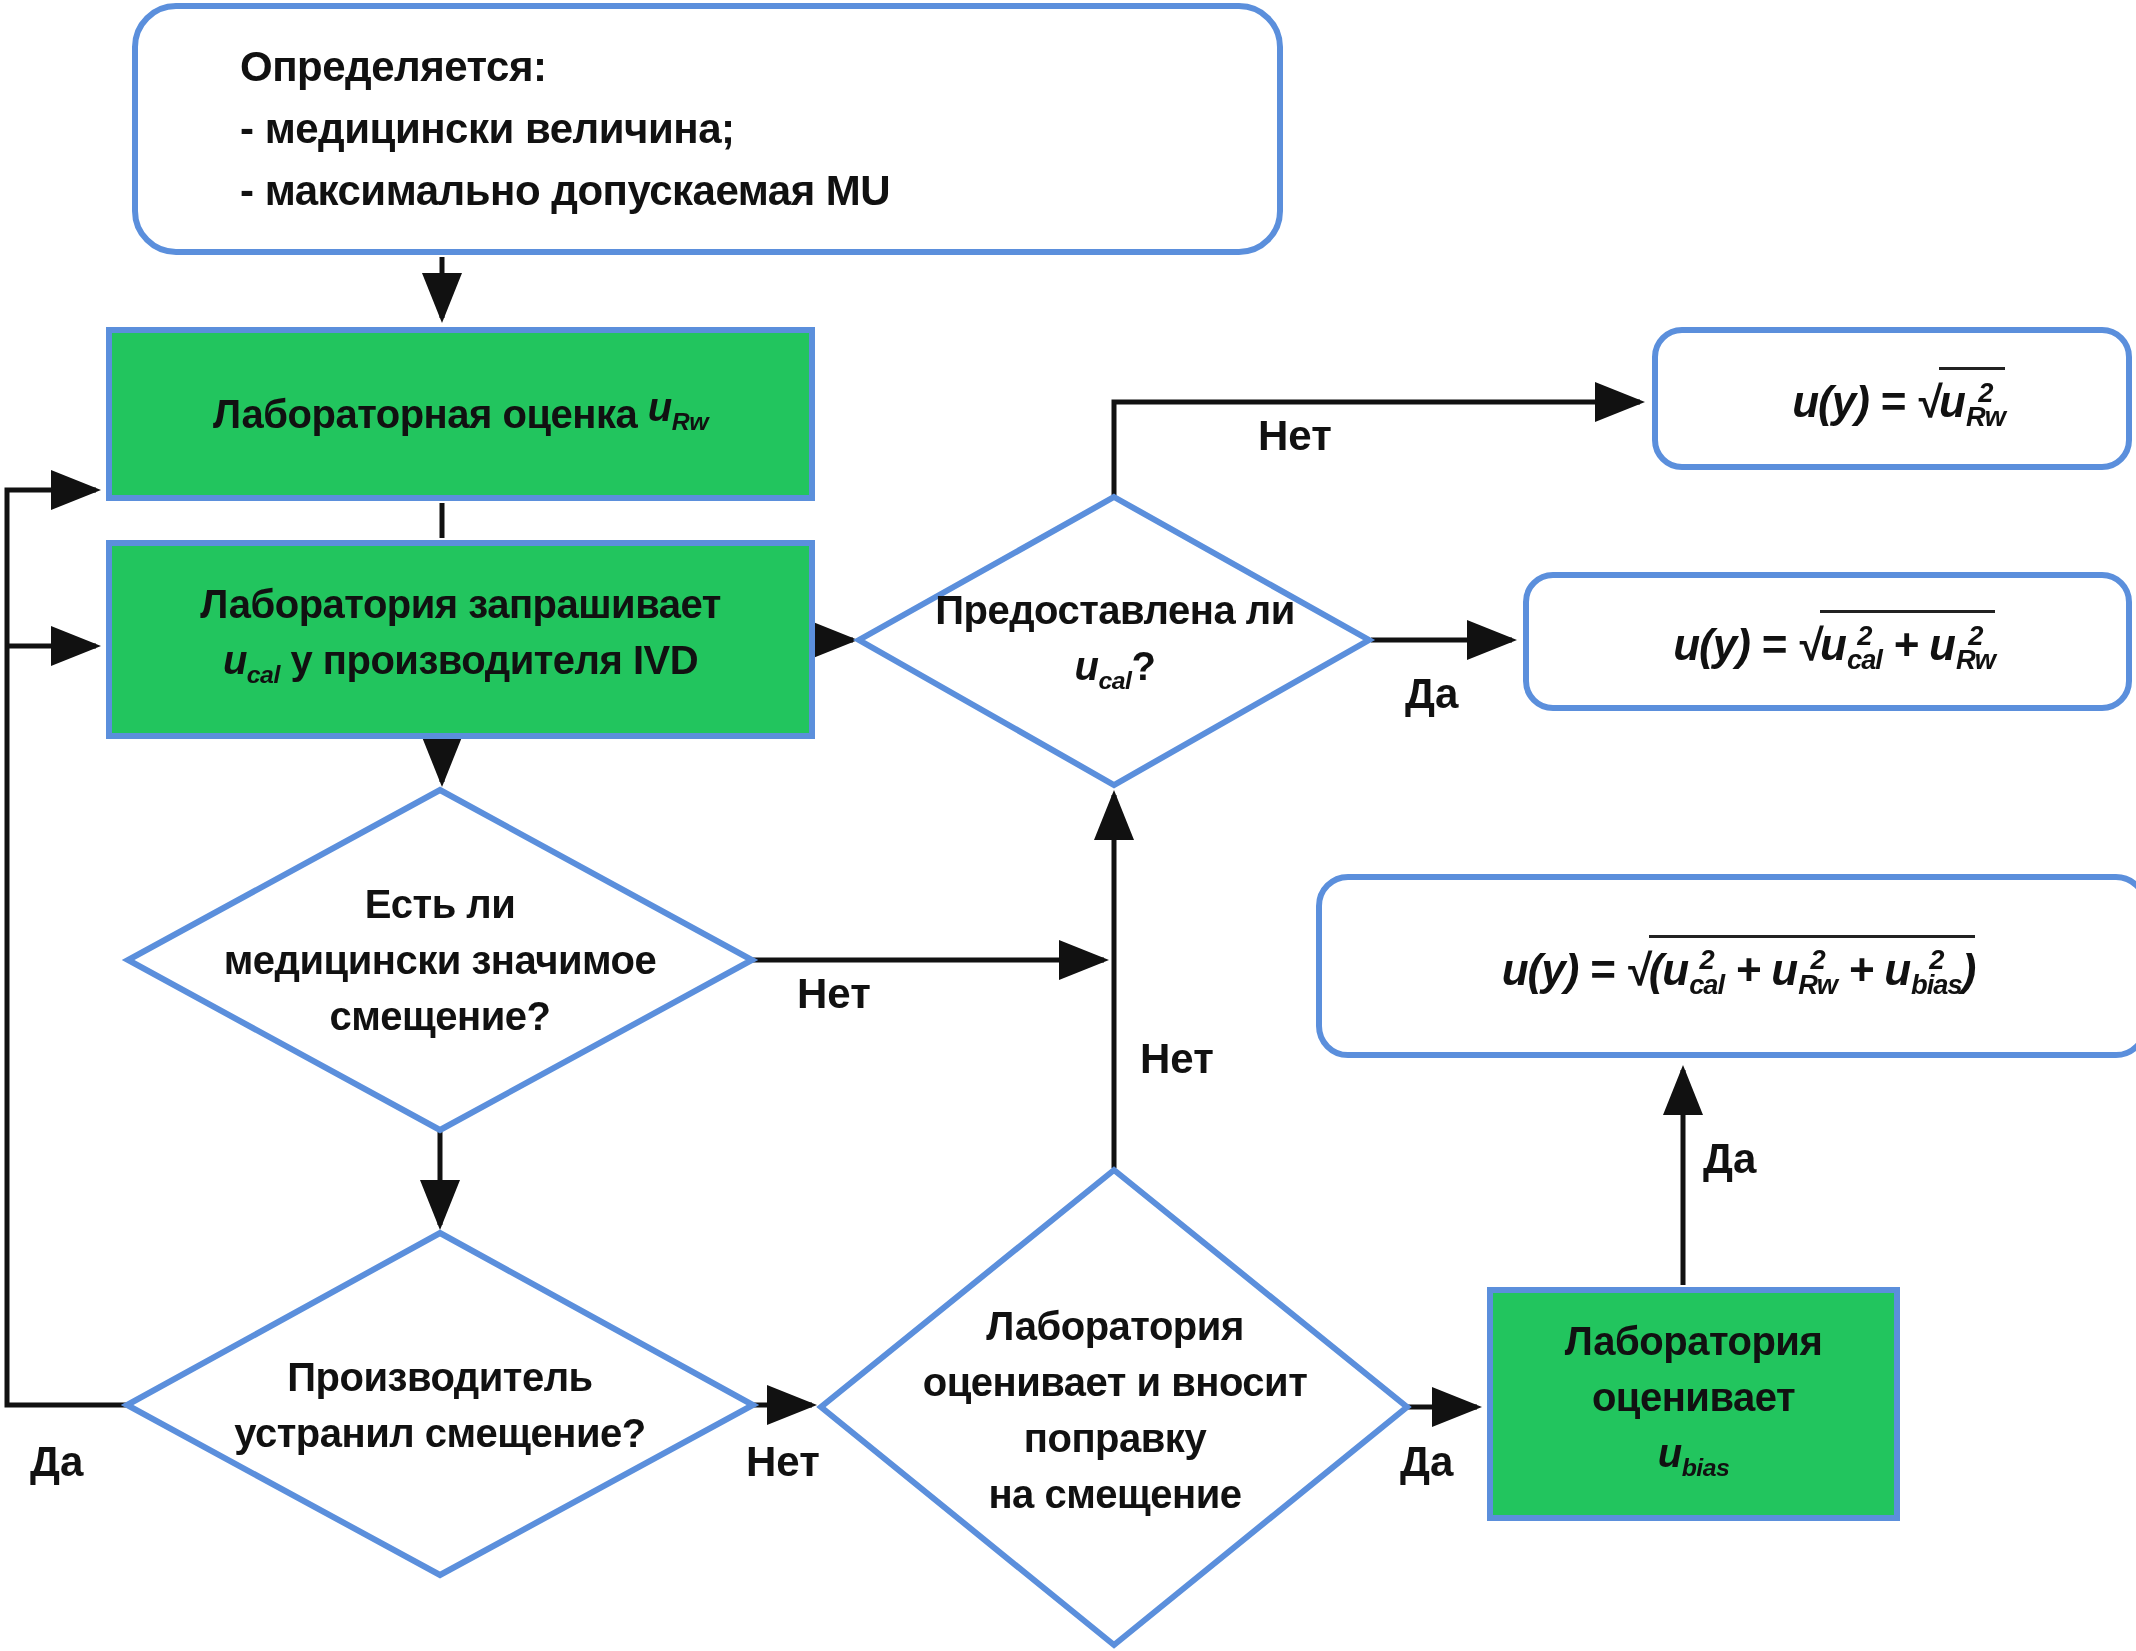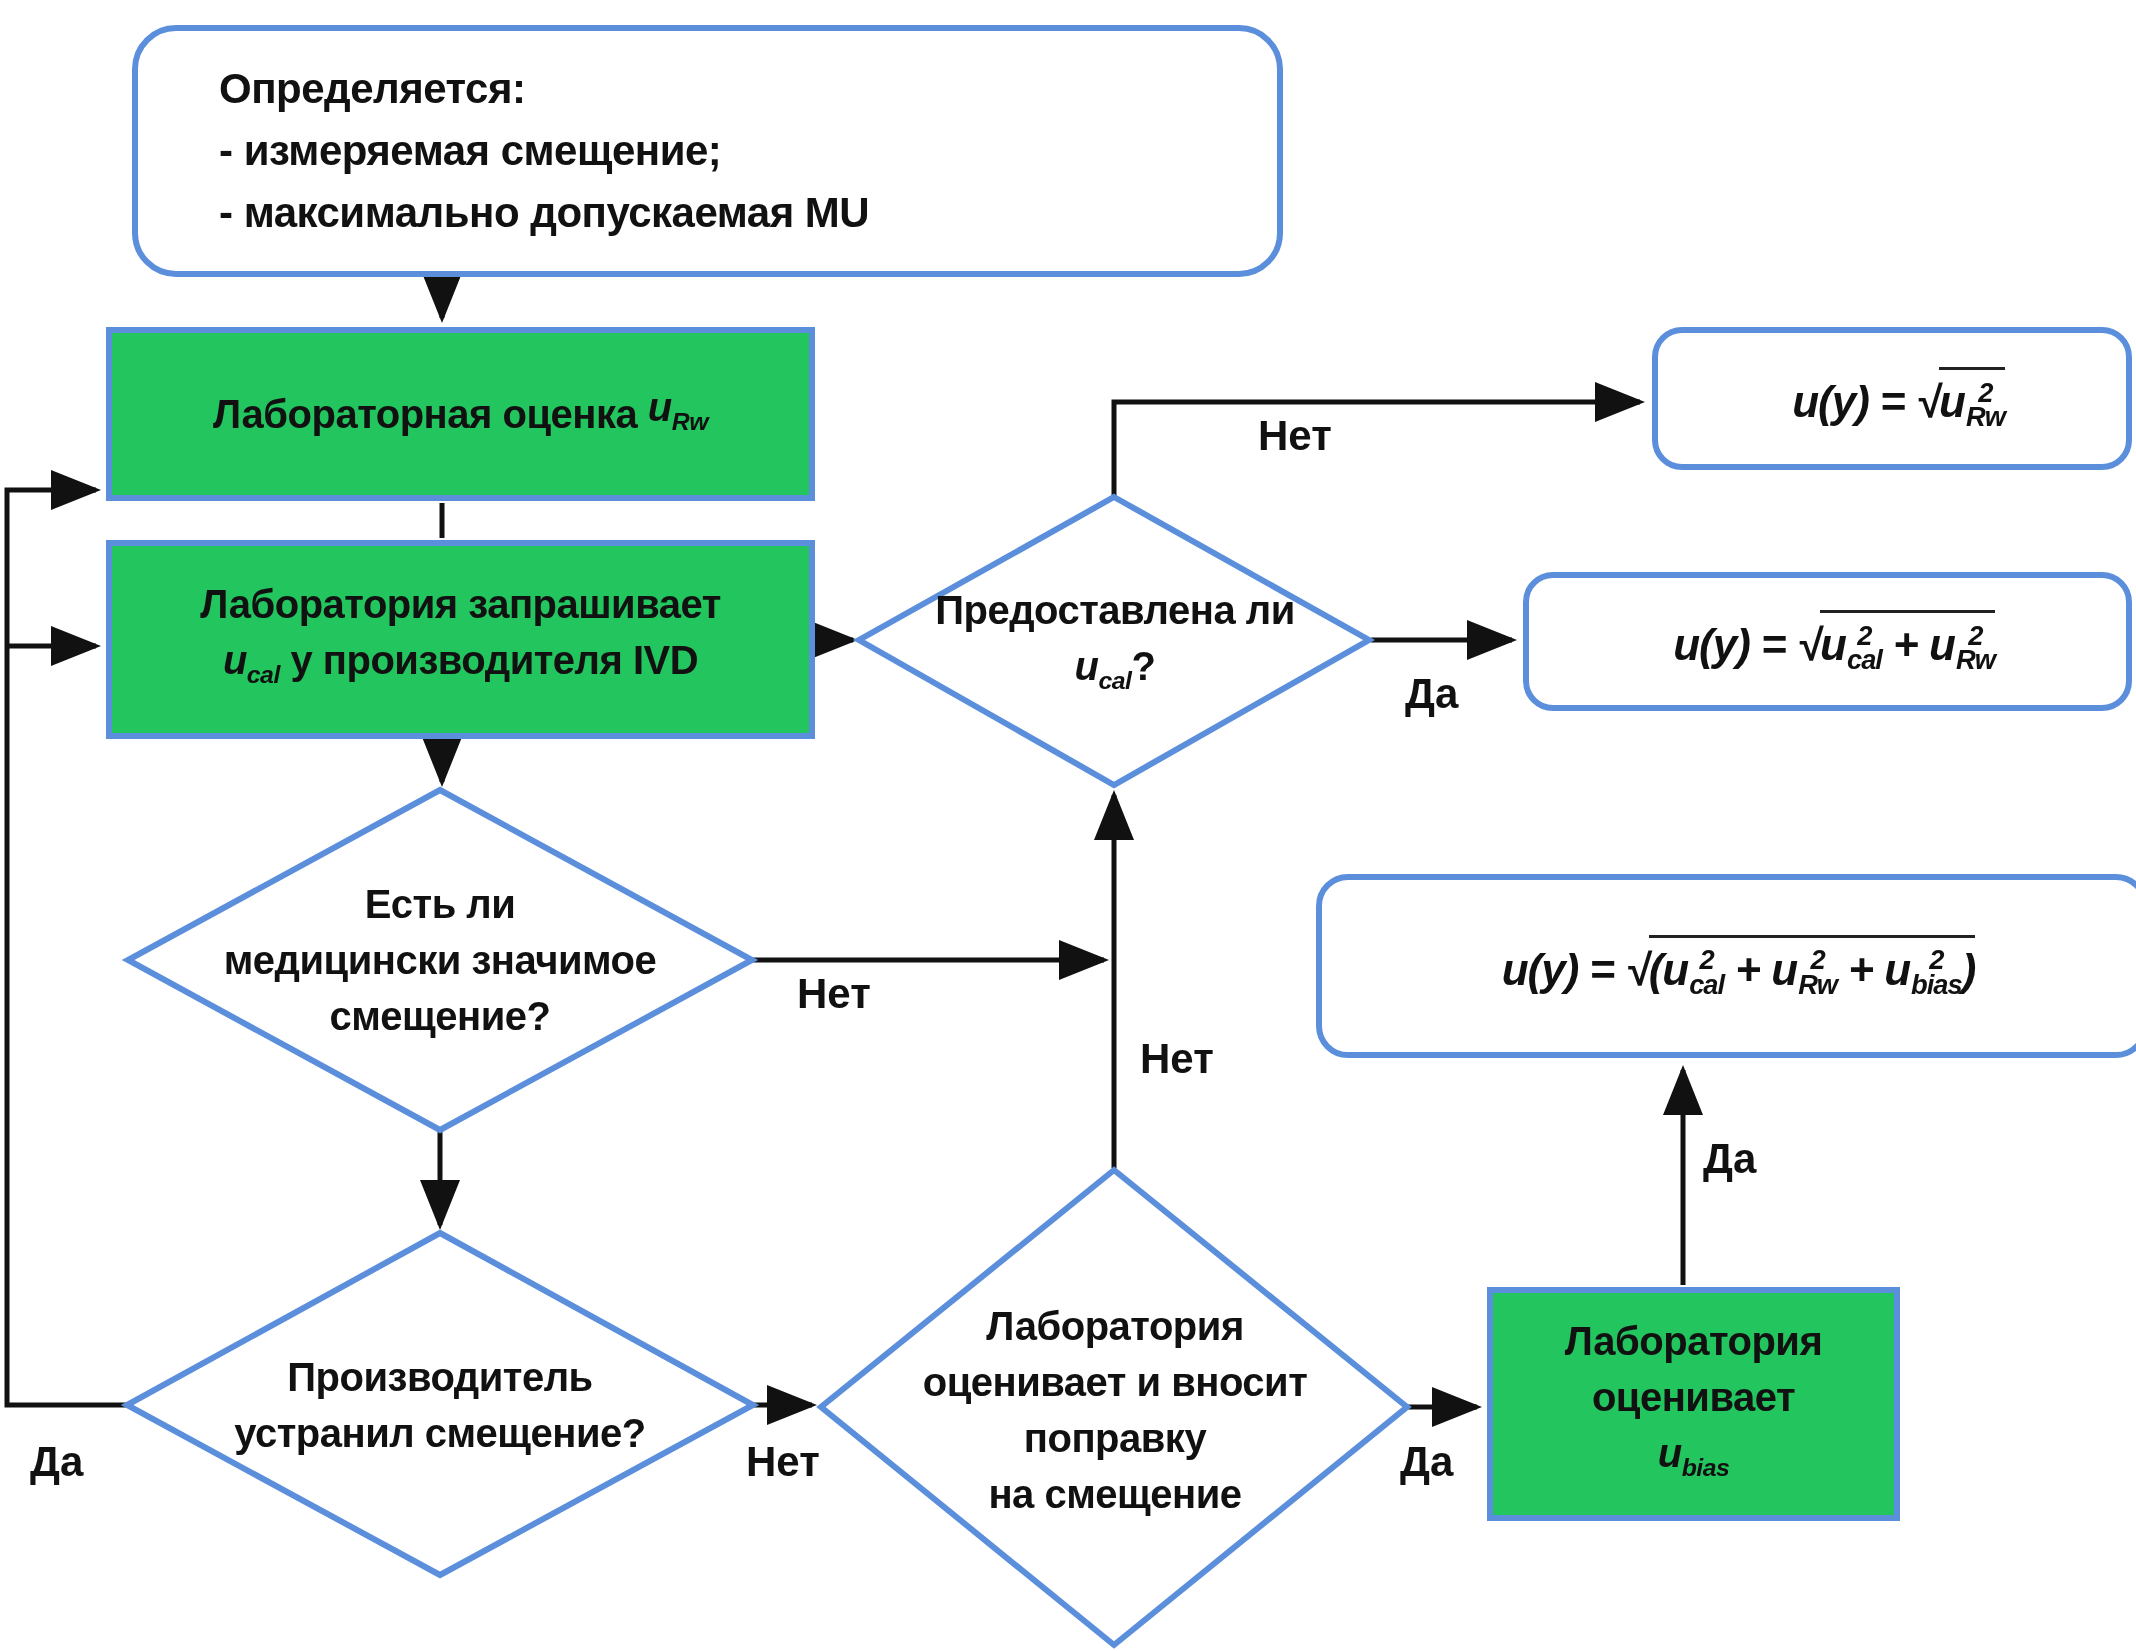--- a/index.html
+++ b/index.html
@@ -12,21 +12,21 @@
   .rect { border:6px solid #5b8fdc; background:#22c55e; }
   .rounded { border:6px solid #5b8fdc; border-radius:44px; background:#fff;padding-left:13px; }
   .diamond-text { position:absolute; display:flex; align-items:center; justify-content:center;
           text-align:center; font-size:40px; font-weight:bold; line-height:56px; letter-spacing:-0.5px; }
   .label { position:absolute; font-size:42px; font-weight:bold; }
   .sym { font-style:italic; font-weight:bold; }
   .sym sub { font-size:0.62em; vertical-align:-0.35em; }
   .formula { font-size:44px; font-style:italic; font-weight:bold; white-space:nowrap; letter-spacing:-1px; }
   .sq { display:inline-block; border-top:3px solid #222; padding-top:4px; }
   .ss { display:inline-flex; flex-direction:column; vertical-align:middle; line-height:0.9em; font-size:0.62em; margin-left:1px; }
-  .intro { justify-content:flex-start; text-align:left; padding-left:81px; font-size:42px; line-height:62px;margin-top:22px; }
+  .intro { justify-content:flex-start; text-align:left; padding-left:102px; font-size:42px; line-height:62px; }
 </style>
 </head>
 <body>
 
 <svg class="lines" viewBox="0 0 2136 1651">
   <defs>
     <marker id="arr" markerWidth="10" markerHeight="10" refX="9" refY="5" orient="auto" markerUnits="strokeWidth">
       <path d="M0,1 L10,5 L0,9 z" fill="#111"></path>
     </marker>
   </defs>
@@ -63,21 +63,21 @@
     <polygon points="440,790 752,960 440,1130 128,960"></polygon>
     <polygon points="440,1233 753,1405 440,1575 127,1405"></polygon>
     <polygon points="1114,497 1369,640 1114,785 859,640"></polygon>
     <polygon points="1114,1170 1407,1407 1114,1645 821,1407"></polygon>
   </g>
 </svg>
 
 <div class="node rounded intro" style="left:132px; top:3px; width:1151px; height:252px;">
   <div>
     <div>Определяется:</div>
-    <div>- измеряемая смещение;</div>
+    <div>- медицински величина;</div>
     <div>- максимально допускаемая MU</div>
   </div>
 </div>
 
 <div class="node rect" style="left:106px; top:327px; width:709px; height:174px;">
   <span>Лабораторная оценка</span>&nbsp;<span class="sym"><span>u</span><sub>Rw</sub></span>
 </div>
 
 <div class="node rect" style="left:106px; top:540px; width:709px; height:199px;">
   <div>

